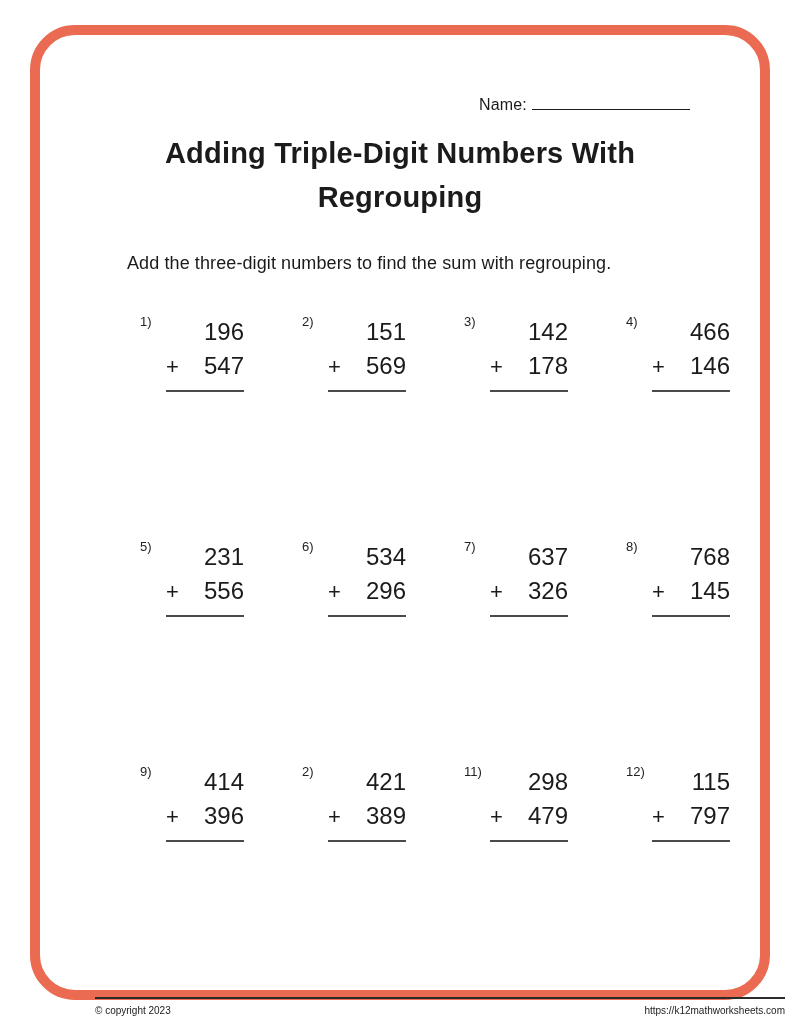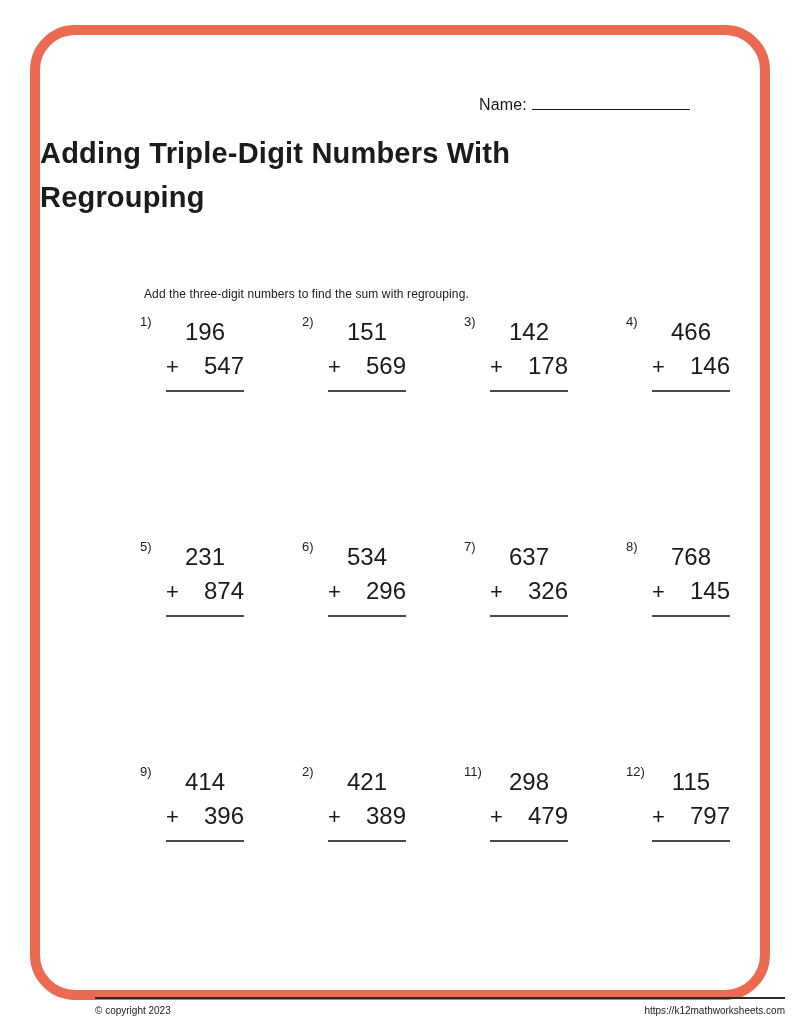--- a/index.html
+++ b/index.html
@@ -42,36 +42,36 @@
     height: 14px;
     margin-left: 5px;
     border-bottom: 1.5px solid #1b1b1b;
     vertical-align: baseline;
   }
   .title {
     position: absolute;
     top: 96px;
     left: 0;
     width: 100%;
+    text-align: center;
     font-size: 29px;
     font-weight: bold;
     line-height: 44px;
     letter-spacing: 0.2px;
   }
   .title-inner {
     display: inline-block;
     max-width: 560px;
   }
   .instruction {
     position: absolute;
     top: 218px;
-    left: 104px;
-    font-size: 12px;
+    left: 87px;
+    font-size: 18px;
     letter-spacing: 0.1px;
-    margin-top: 34px;
   }
   .grid {
     position: absolute;
     top: 276px;
     left: 100px;
     display: grid;
     grid-template-columns: repeat(4, 104px);
     column-gap: 58px;
     row-gap: 133px;
   }
@@ -88,21 +88,21 @@
   }
   .sum {
     width: 78px;
     margin-left: auto;
     margin-top: 4px;
     font-size: 24px;
     border-bottom: 2.5px solid #4a4a4a;
     padding-bottom: 6px;
   }
   .sum .top {
-    text-align: center;
+    text-align: right;
     line-height: 34px;
   }
   .sum .bot {
     display: flex;
     justify-content: space-between;
     align-items: baseline;
     line-height: 34px;
   }
   .sum .plus {
     font-size: 22px;
@@ -182,21 +182,21 @@
           </div>
         </div>
       </div>
 
       <div class="problem">
         <span class="pnum">5)</span>
         <div class="sum">
           <div class="top">231</div>
           <div class="bot">
             <span class="plus">+</span>
-            <span>874</span>
+            <span>556</span>
           </div>
         </div>
       </div>
 
       <div class="problem">
         <span class="pnum">6)</span>
         <div class="sum">
           <div class="top">534</div>
           <div class="bot">
             <span class="plus">+</span>

